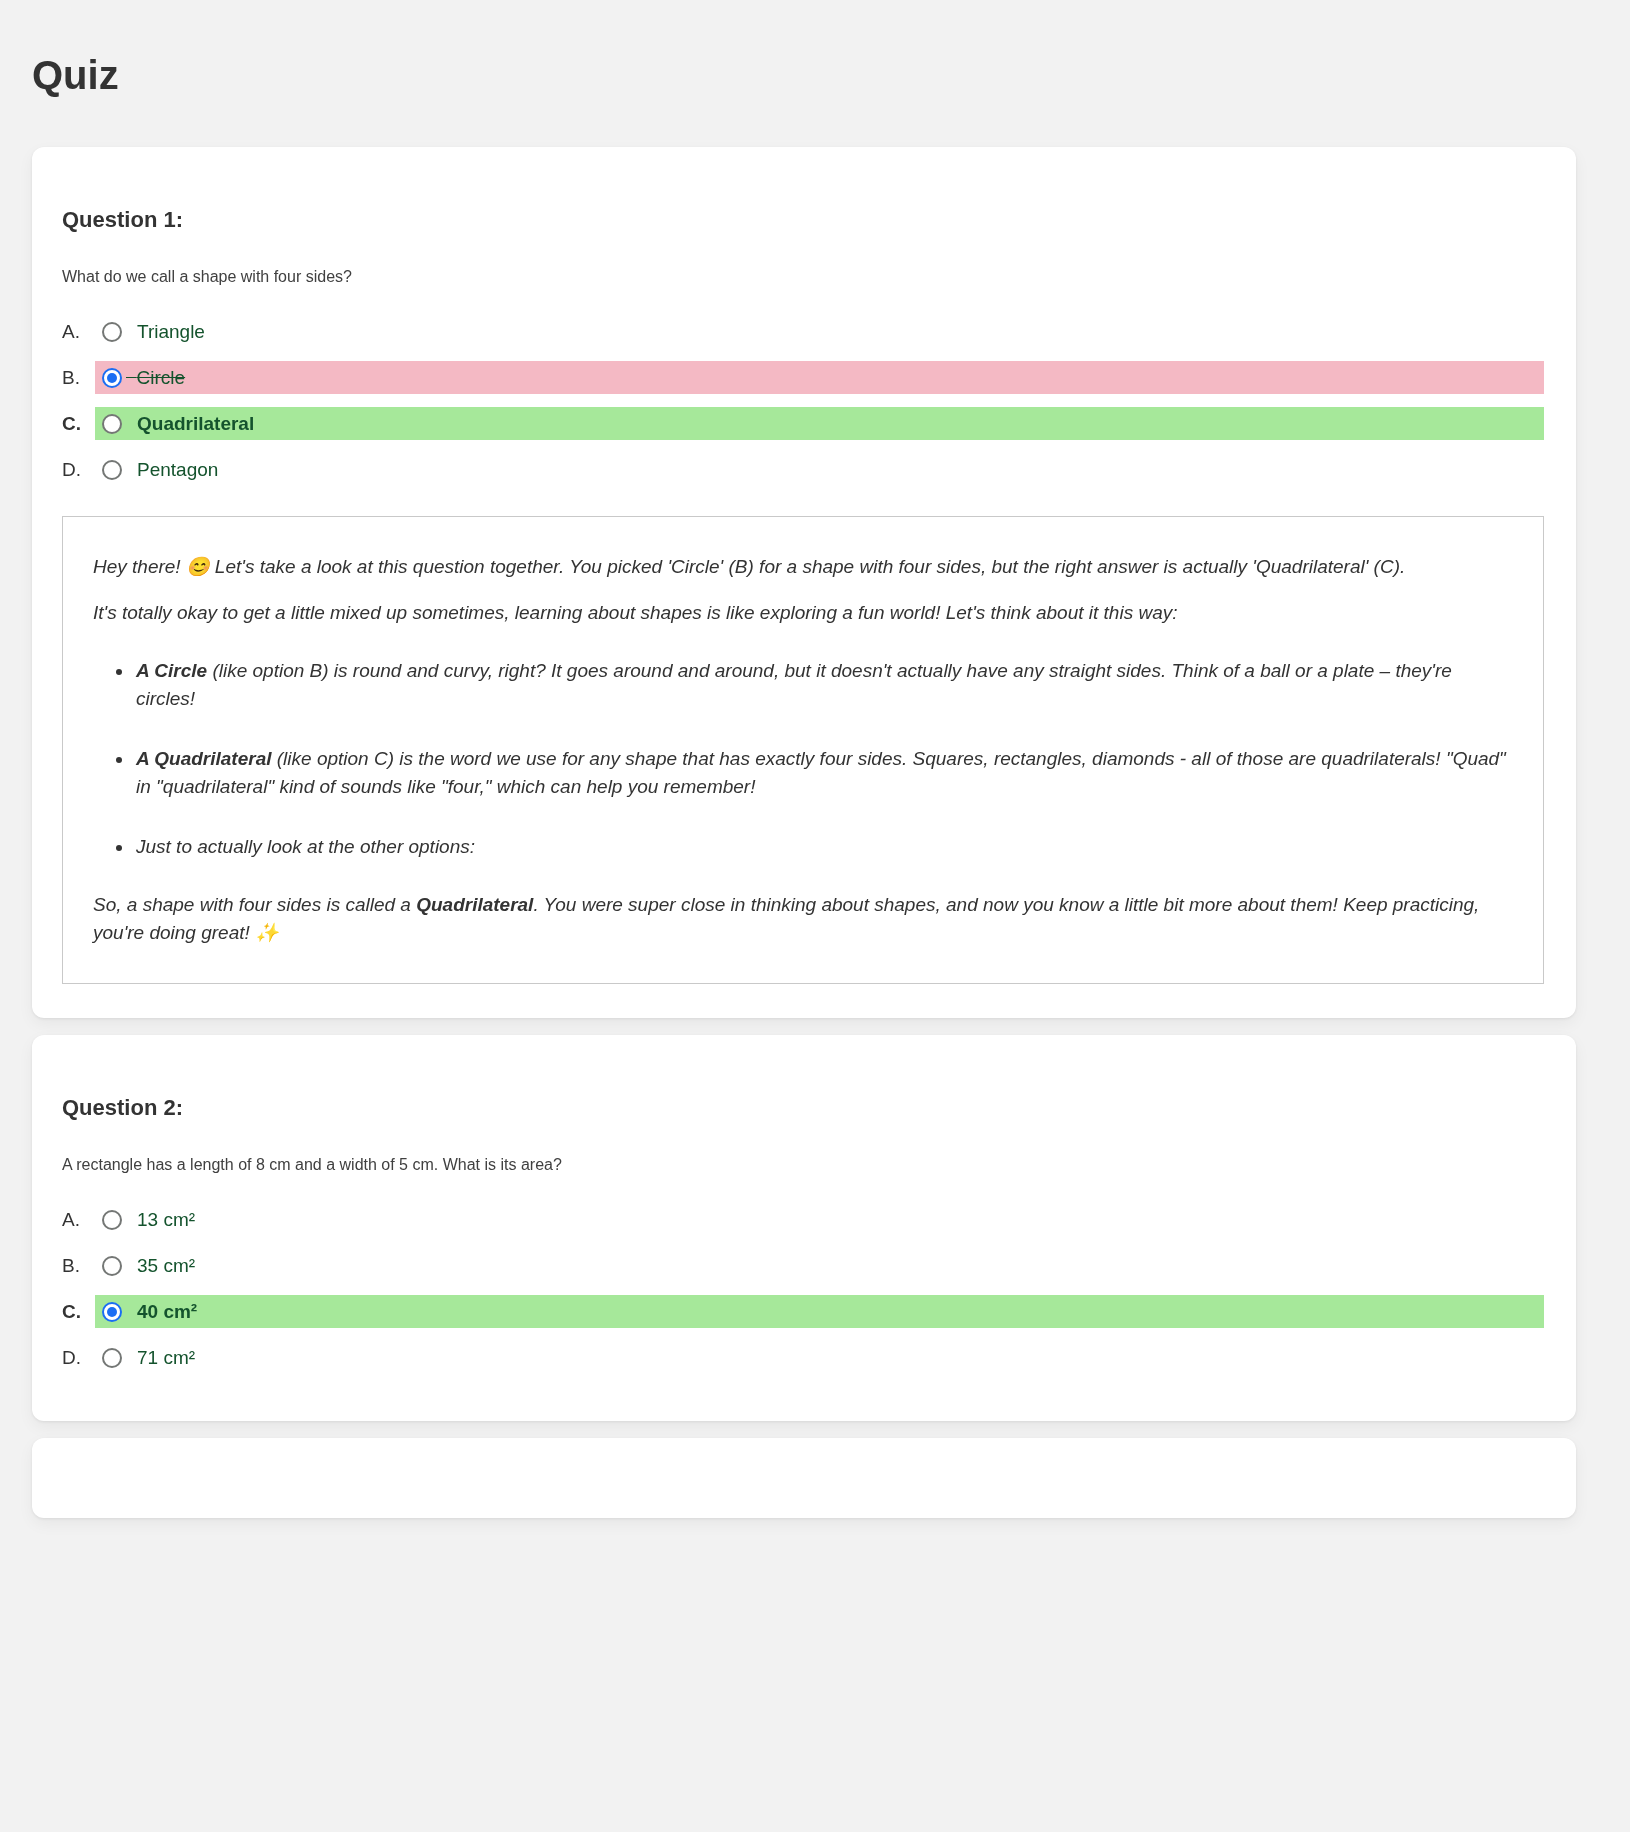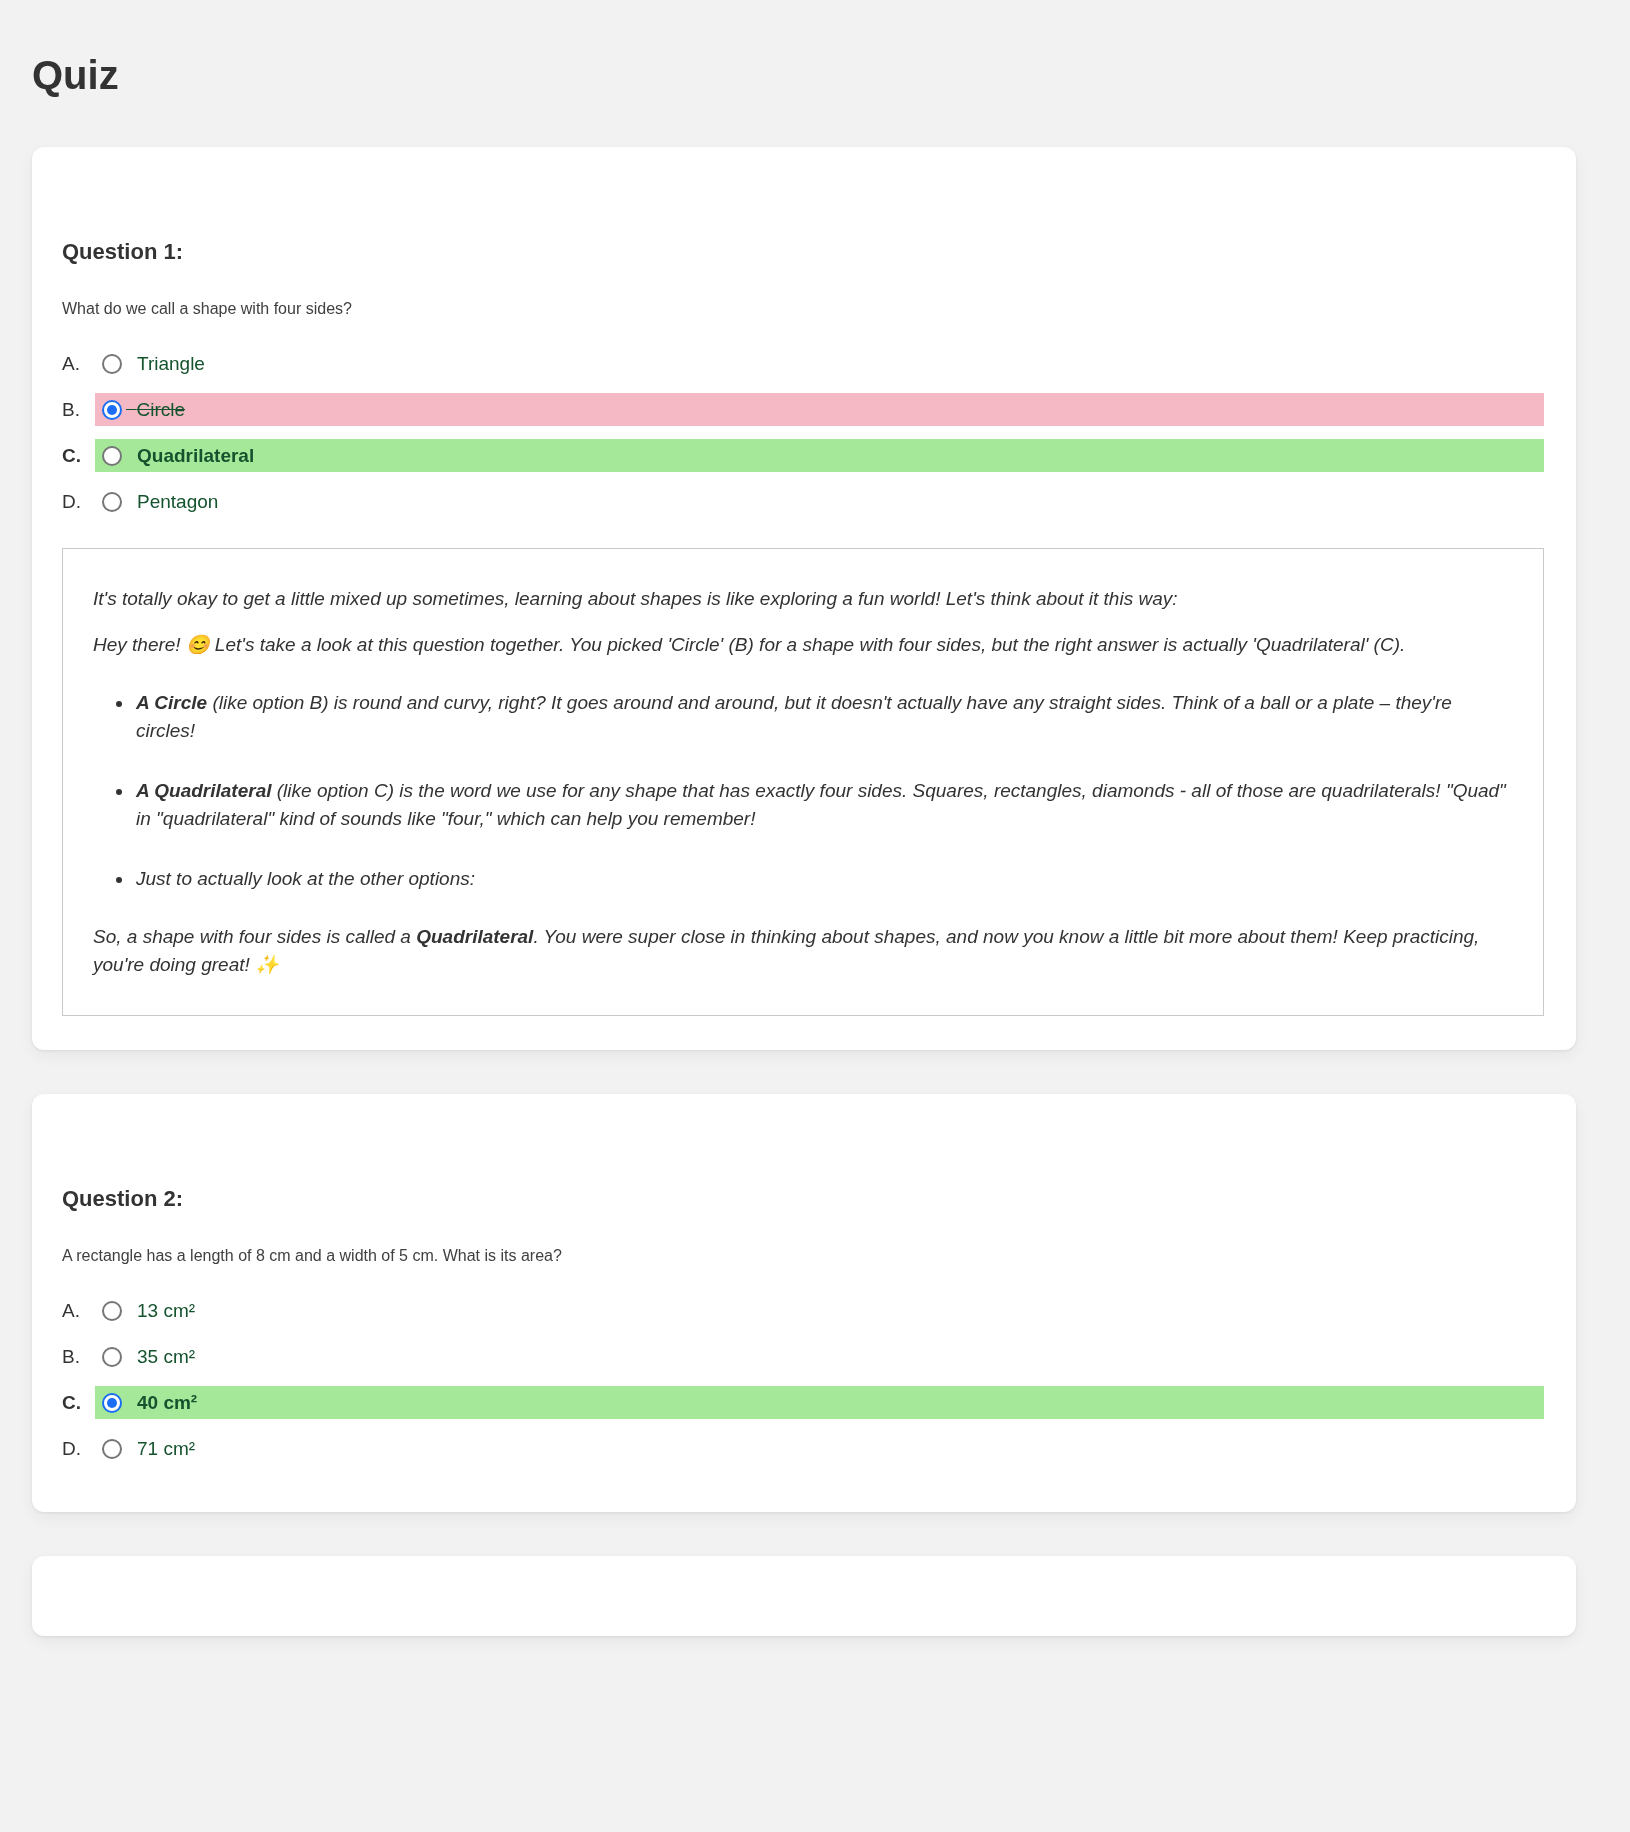--- a/index.html
+++ b/index.html
@@ -12,22 +12,22 @@
   .page { padding:52px 54px 0 32px; }
 
   .page-title {
     font-size:40px; font-weight:bold; color:#333333;
     margin:0 0 48px 0; line-height:47px;
   }
 
   .card {
     background:#ffffff; border-radius:12px;
     box-shadow:0 1px 3px rgba(0,0,0,0.07), 0 6px 16px rgba(0,0,0,0.05);
-    padding:92px 32px 34px 30px;
-    margin-bottom:44px;
+    padding:60px 32px 34px 30px;
+    margin-bottom:17px;
   }
   .card.stub { height:80px; padding:0; margin-bottom:0; }
 
   .q-heading { font-size:22px; font-weight:bold; margin:0 0 35px 0; color:#333333; }
   .q-text   { font-size:16px; margin:0 0 29px 0; color:#404040; }
 
   .options { list-style:none; margin:0; padding:0; }
   .option-row { display:flex; align-items:center; margin-bottom:13px; }
   .option-marker { flex:none; width:33px; font-size:19px; color:#333333; }
   .option-marker.bold { font-weight:bold; }
@@ -100,22 +100,22 @@
       <li class="option-row">
         <span class="option-marker">D.</span>
         <div class="option-body">
           <span class="radio"></span>
           <span class="option-label">Pentagon</span>
         </div>
       </li>
     </ul>
 
     <div class="feedback">
+      <p>Hey there! 😊 Let's take a look at this question together. You picked 'Circle' (B) for a shape with four sides, but the right answer is actually 'Quadrilateral' (C).</p>
       <p>It's totally okay to get a little mixed up sometimes, learning about shapes is like exploring a fun world! Let's think about it this way:</p>
-      <p>Hey there! 😊 Let's take a look at this question together. You picked 'Circle' (B) for a shape with four sides, but the right answer is actually 'Quadrilateral' (C).</p>
       <ul class="level1">
         <li><b>A Circle</b><span> (like option B) is round and curvy, right? It goes around and around, but it doesn't actually have any straight sides. Think of a ball or a plate – they're circles!</span></li>
         <li><b>A Quadrilateral</b><span> (like option C) is the word we use for any shape that has exactly four sides. Squares, rectangles, diamonds - all of those are quadrilaterals! "Quad" in "quadrilateral" kind of sounds like "four," which can help you remember!</span></li>
         <li>
           <span>Just to actually look at the other options:</span>
         </li>
       </ul>
       <p><span>So, a shape with four sides is called a </span><b>Quadrilateral</b><span>. You were super close in thinking about shapes, and now you know a little bit more about them! Keep practicing, you're doing great! ✨</span></p>
     </div>
   </div>

